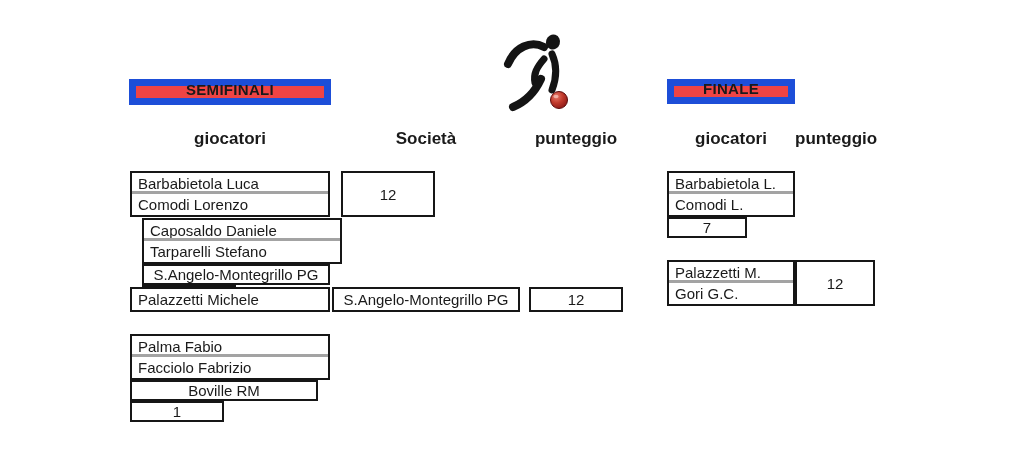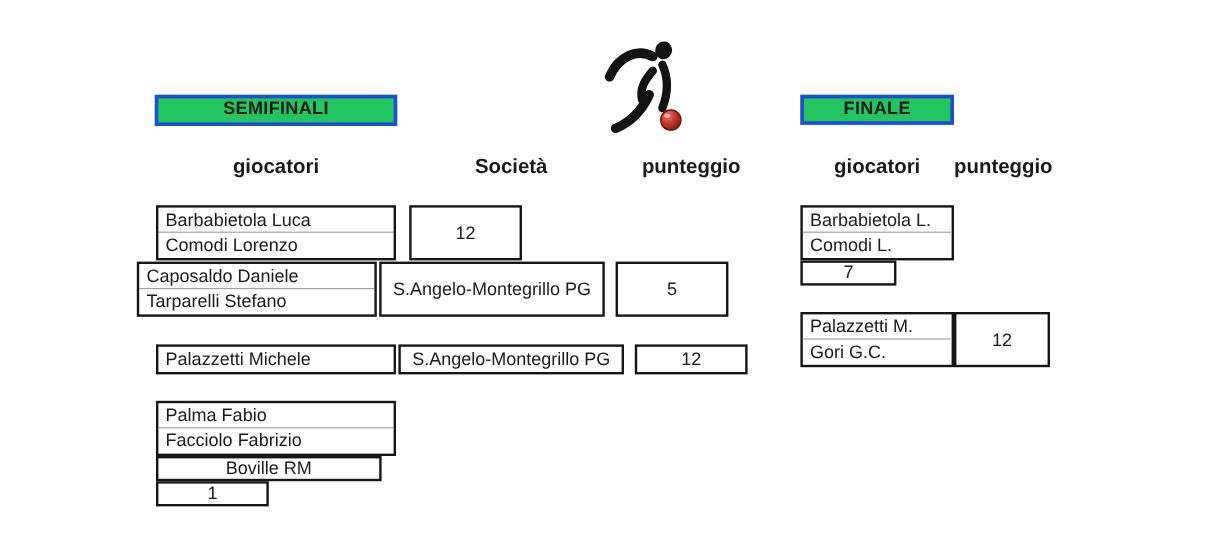--- a/index.html
+++ b/index.html
@@ -7,28 +7,28 @@
   body { font-family: "Liberation Sans", sans-serif; color: #1a1a1a; }
   .page {
     position: relative;
     width: 1024px;
     height: 466px;
     background: #ffffff;
     overflow: hidden;
   }
   .title-box {
     position: absolute;
-    border: 3px solid #1d4ed8;
+    border: 7px solid #1d4ed8;
     display: flex;
-    align-items: flex-start;
+    align-items: flex-end;
     justify-content: center;
     font-weight: bold;
     font-size: 15px;
     letter-spacing: 0.3px;
-    background: #22c55e;
+    background: #ef4444;
   }
   .tb-semifinali { left: 129px; top: 79px; width: 202px; height: 26px; }
   .tb-finale    { left: 667px; top: 79px; width: 128px; height: 25px; }
   .icon-wrap { position: absolute; left: 502px; top: 31px; width: 74px; height: 82px; }
   .col-header {
     position: absolute;
     top: 129px;
     font-weight: bold;
     font-size: 17px;
     text-align: center;
@@ -47,21 +47,21 @@
     border: 2px solid #161616;
     background: #ffffff;
   }
   .sf .names { width: 200px; }
   .fin .names { width: 128px; }
   .name-row {
     height: 21px;
     line-height: 21px;
     font-size: 15px;
     padding-left: 6px;
-    border-bottom: 1px solid #a3a3a3;
+    border-bottom: 3px solid #a3a3a3;
     white-space: nowrap;
     overflow: hidden;
   }
   .name-row:last-child { border-bottom: none; }
   .colgap { flex: 0 0 auto; }
   .g1 { width: 2px; }
   .g2 { width: 9px; }
   .cellbox {
     border: 2px solid #161616;
     display: flex;
@@ -121,21 +121,21 @@
   <div class="match sf" style="left:130px; top:171px;">
     <div class="names">
       <div class="name-row">Barbabietola Luca</div>
       <div class="name-row">Comodi Lorenzo</div>
     </div>
     <div class="colgap g1"></div>
     <div class="colgap g2"></div>
     <div class="cellbox punteggio">12</div>
   </div>
 
-  <div class="match sf" style="left:114px; top:218px;">
+  <div class="match sf" style="left:142px; top:218px;flex-direction:column;">
     <div class="names">
       <div class="name-row">Caposaldo Daniele</div>
       <div class="name-row">Tarparelli Stefano</div>
     </div>
     <div class="colgap g1"></div>
     <div class="cellbox societa">S.Angelo-Montegrillo PG</div>
     <div class="colgap g2"></div>
     <div class="cellbox punteggio">5</div>
   </div>
 

